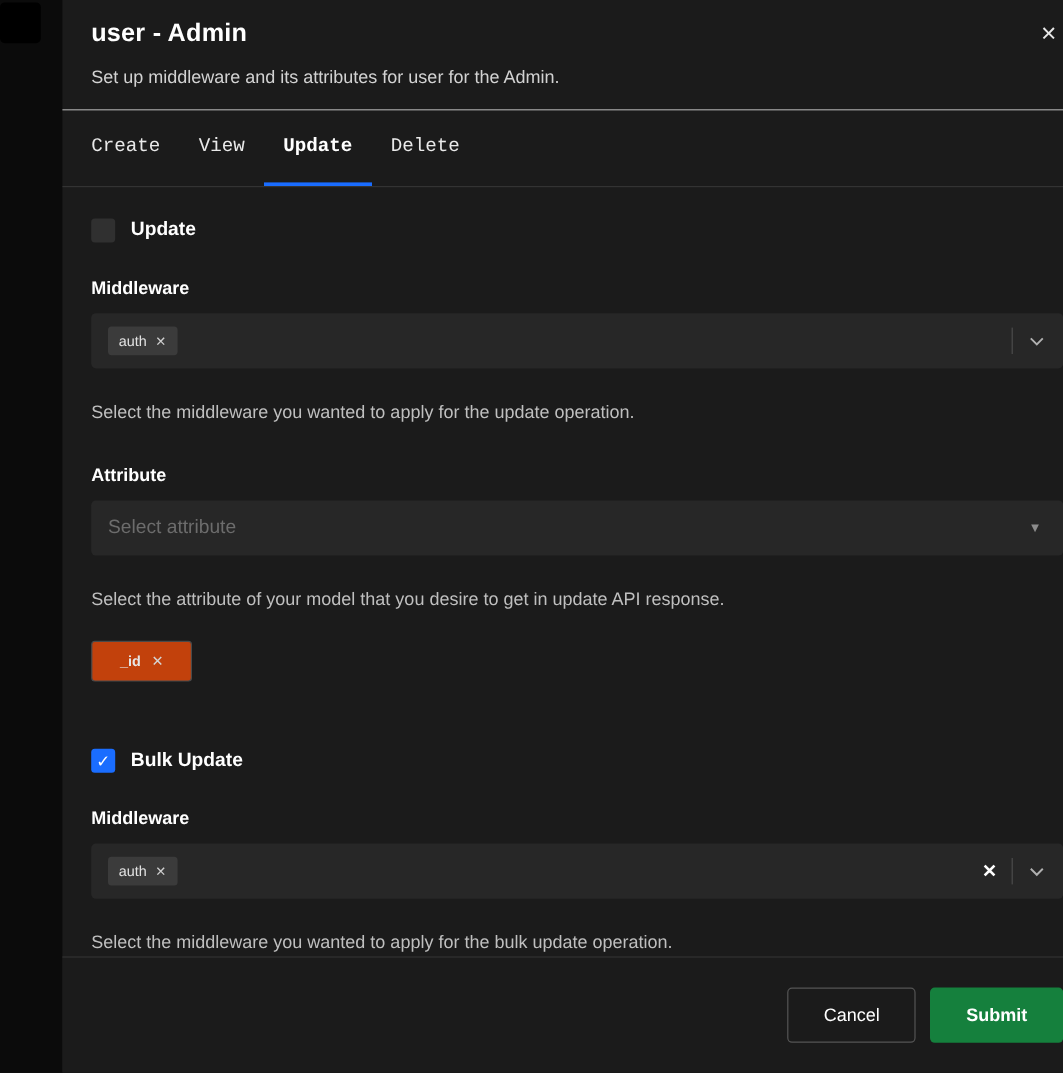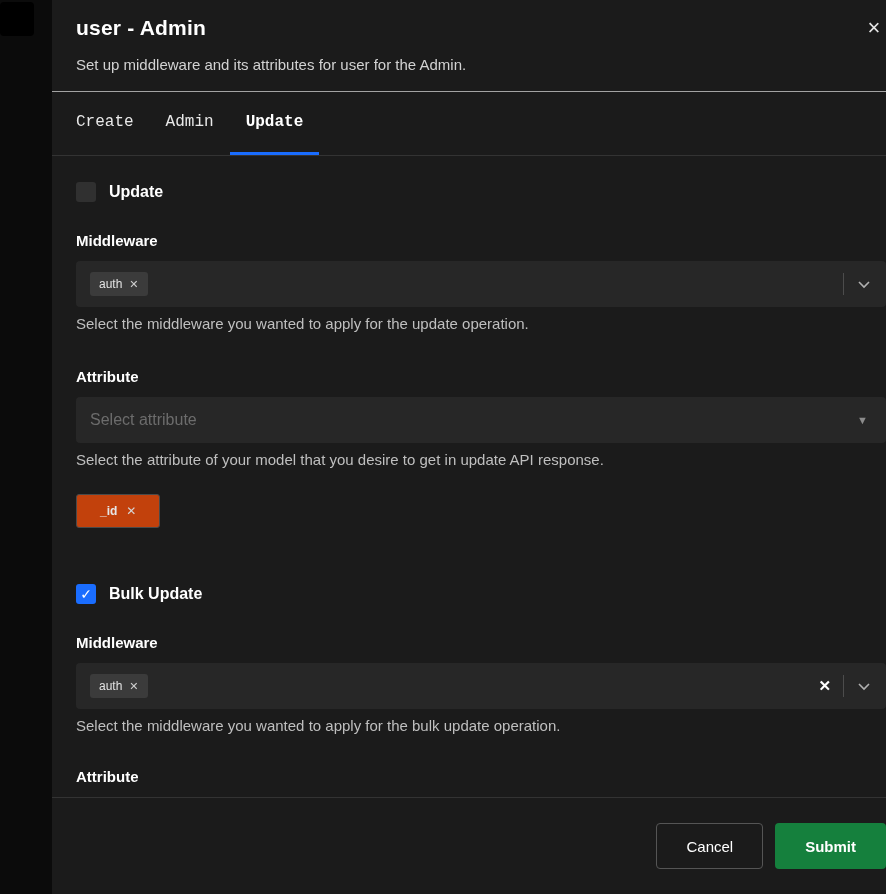--- a/index.html
+++ b/index.html
@@ -64,21 +64,21 @@
     padding: 5px 9px; border-radius: 3px;
     display: inline-flex; align-items: center; gap: 7px;
   }
   .tag .tag-remove { color: #cfcfcf; font-size: 11px; cursor: pointer; }
   .control-right { display: flex; align-items: center; gap: 12px; }
   .clear-x { color: #fff; font-size: 15px; font-weight: bold; cursor: pointer; }
   .vsep { width: 1px; height: 22px; background: #4c4c4c; }
   .chev { width: 16px; height: 16px; cursor: pointer; }
   .placeholder-text { color: #6c6c6c; font-size: 16px; flex: 1; }
   .caret-down { color: #8c8c8c; font-size: 11px; margin-right: 4px; }
-  .help-text { margin-top: 8px; font-size: 15px; color: #bfbfbf; padding-right: 24px; }
+  .help-text { margin-top: 28px; font-size: 15px; color: #bfbfbf; padding-right: 24px; }
   .chip-outline {
     display: inline-flex; gap: 9px;
     border: 1px solid #4a4a4a; border-radius: 3px;
     background: #c2410c; color: #e6e6e6;
     font-size: 12px; font-weight: bold;
     padding: 9px 23px; margin-top: 26px; cursor: default;
   }
   .chip-outline .tag-remove { font-weight: normal; font-size: 12px; color: #d5d5d5; cursor: pointer; }
   .section-gap { margin-top: 56px; }
   
@@ -103,22 +103,23 @@
 <div class="modal">
 
   <div class="modal-header">
     <div class="modal-title">user - Admin</div>
     <div class="modal-subtitle">Set up middleware and its attributes for user for the Admin.</div>
     <button class="close-btn">×</button>
   </div>
 
   <div class="tabs">
     <button class="tab">Create</button>
-    <button class="tab">Admin</button>
+    <button class="tab">View</button>
     <button class="tab active">Update</button>
+    <button class="tab">Delete</button>
   </div>
 
   <div class="modal-body">
 
     
     <div class="checkbox-row">
       <span class="checkbox"></span>
       <span class="checkbox-label">Update</span>
     </div>
 

